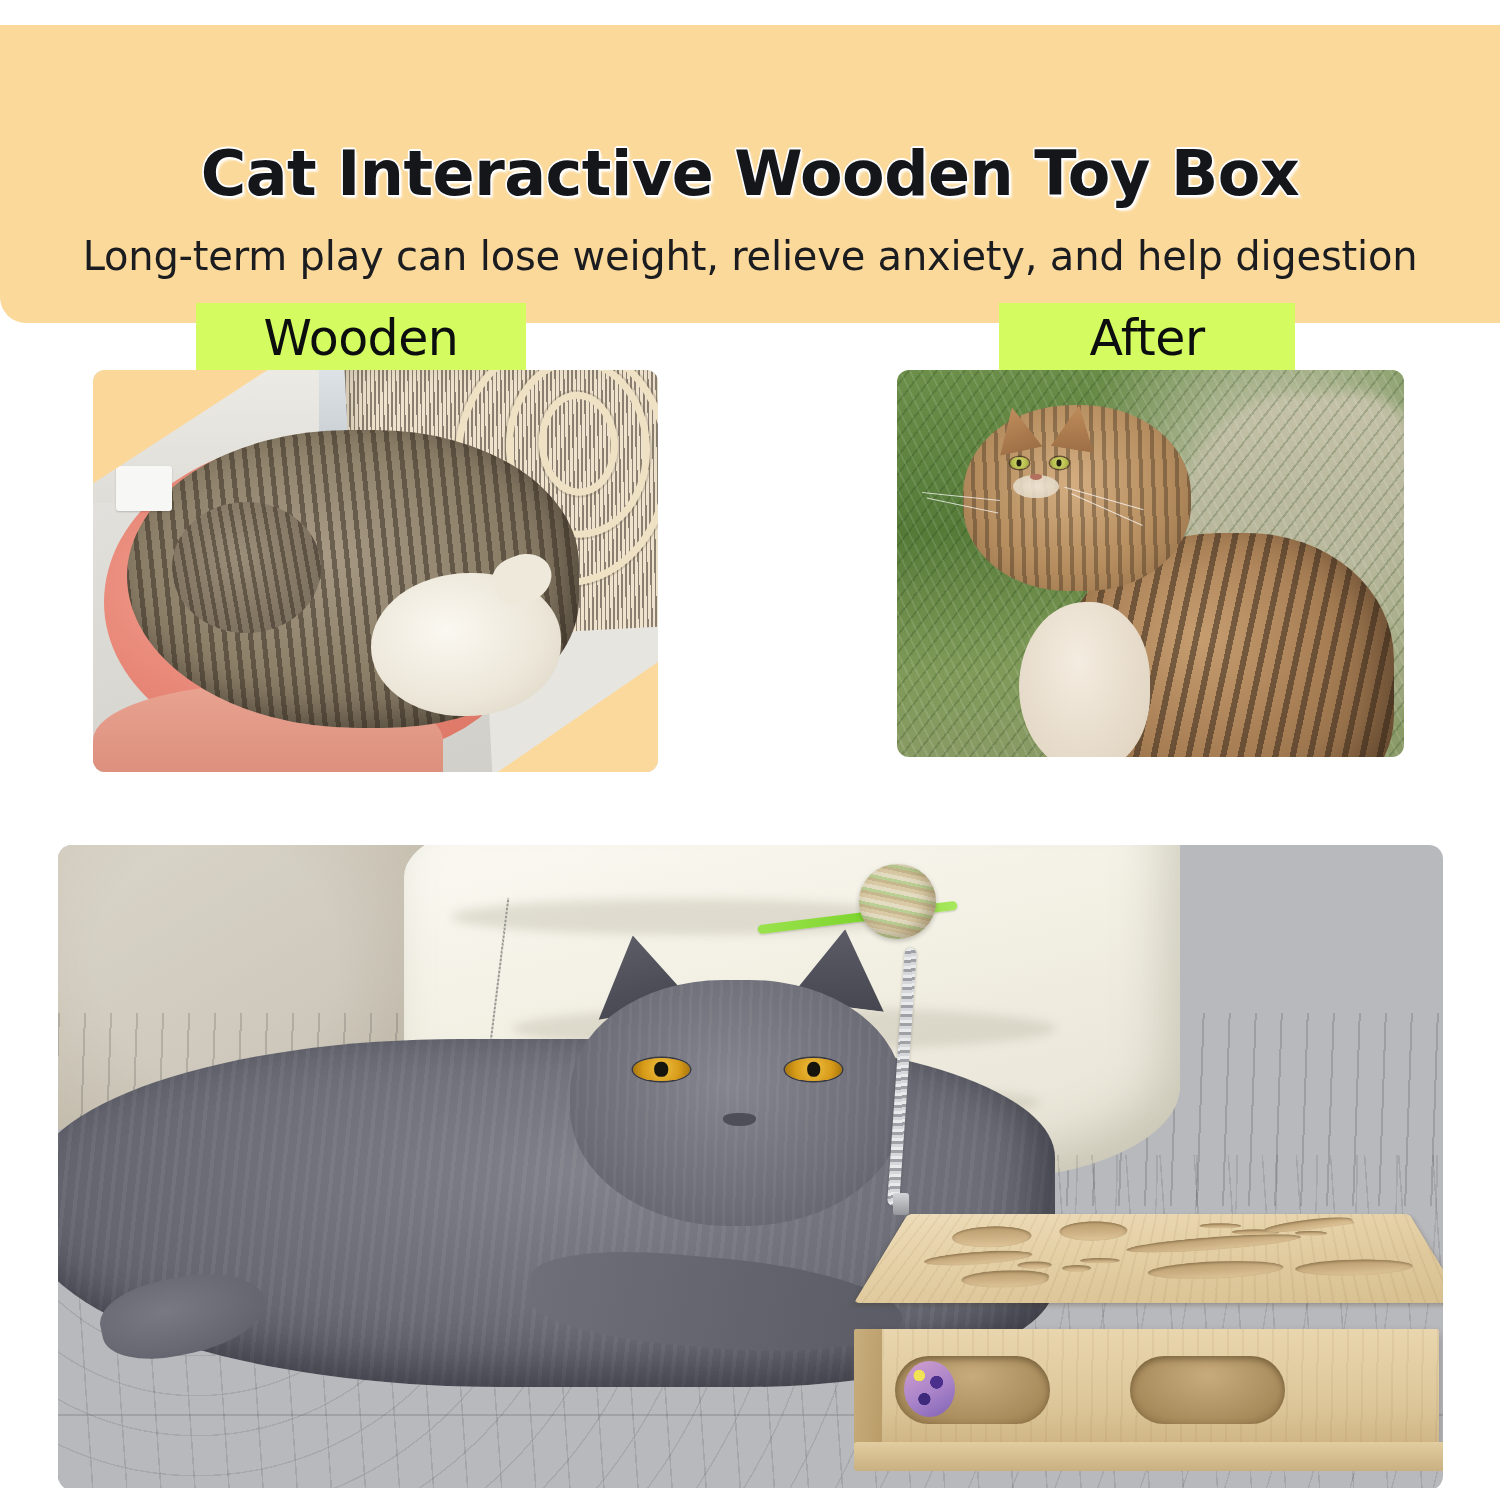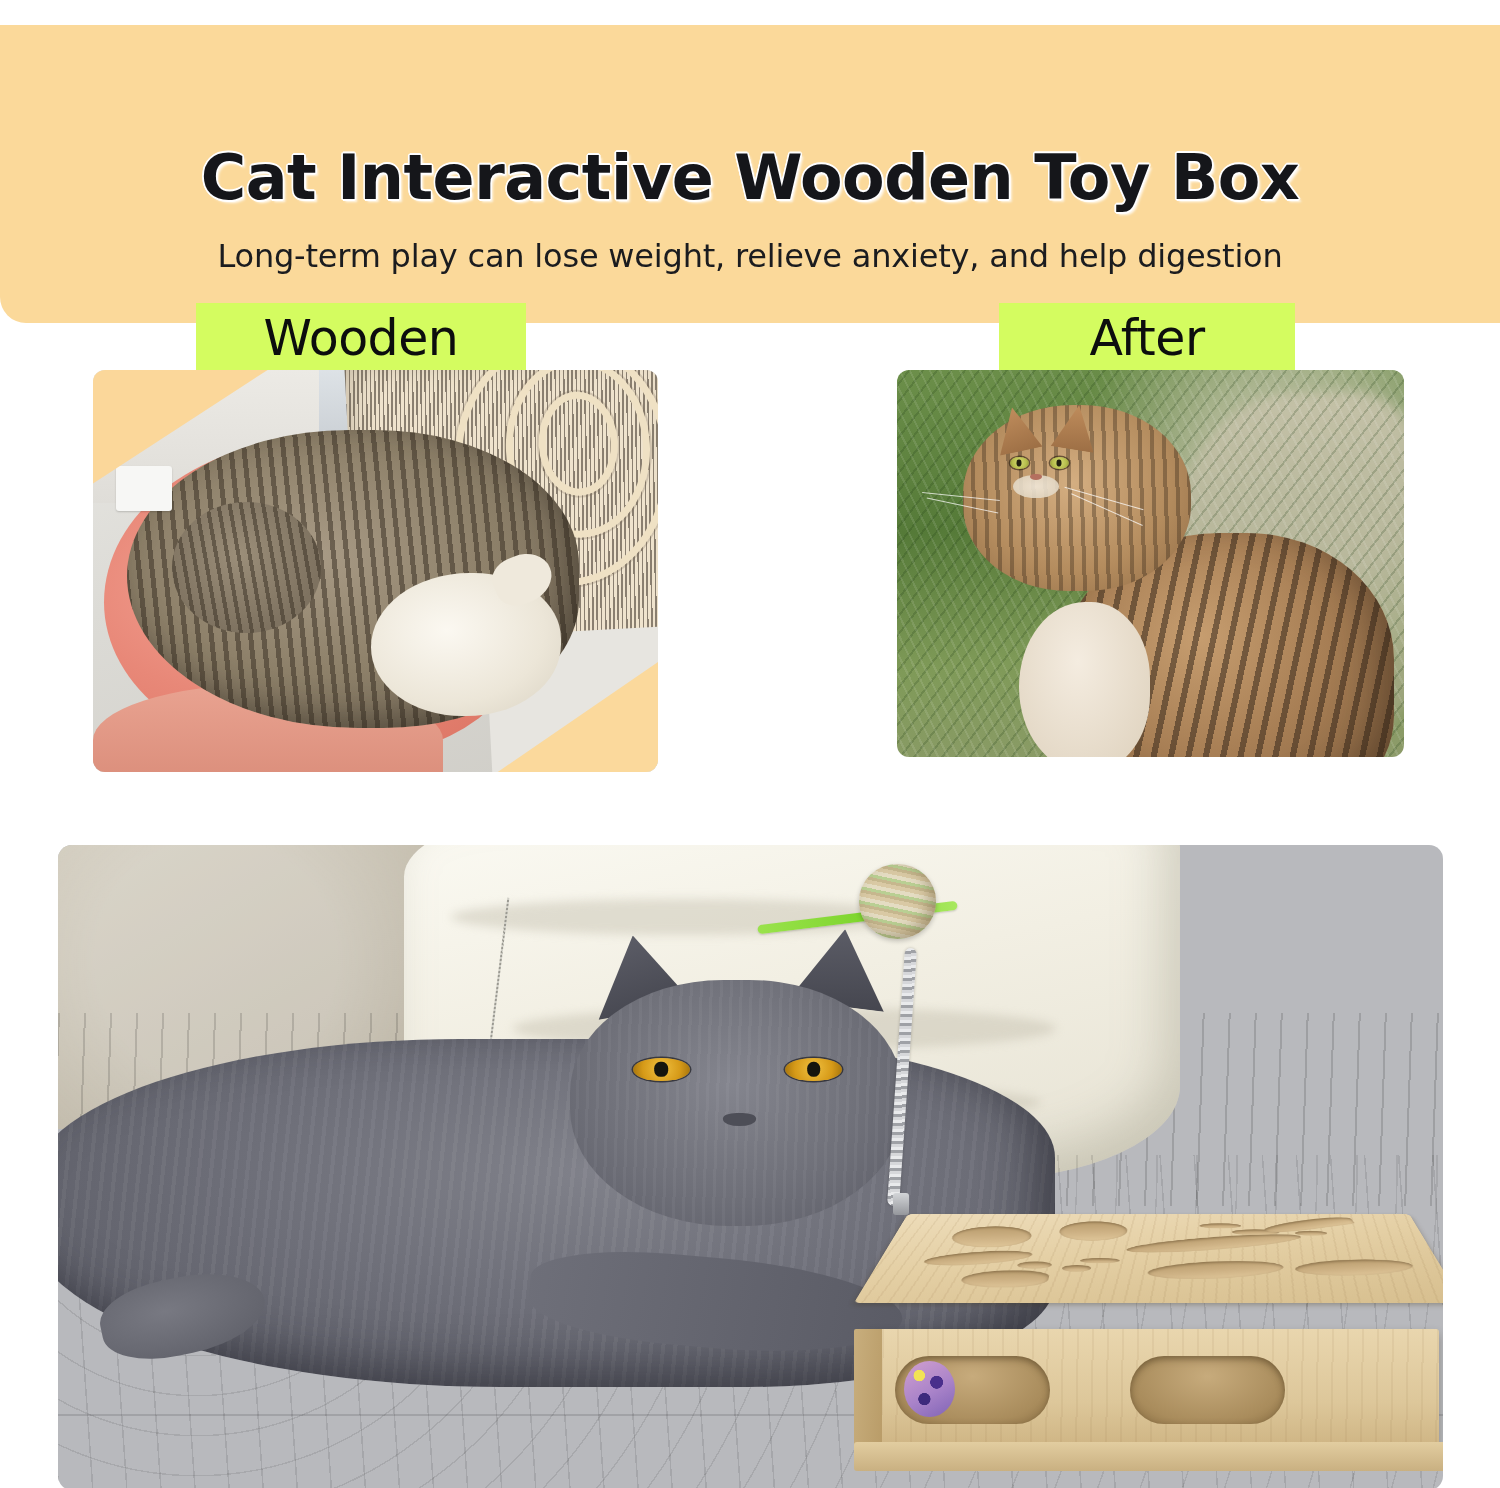--- a/index.html
+++ b/index.html
@@ -24,21 +24,21 @@
   .headline{
     font-size:62px; font-weight:bold; color:#15161a;
     letter-spacing:-0.5px; line-height:1.05; white-space:nowrap;
     text-shadow:
        1.6px 0 0 #fff, -1.6px 0 0 #fff, 0 1.6px 0 #fff, 0 -1.6px 0 #fff,
        1.2px 1.2px 0 #fff, -1.2px 1.2px 0 #fff, 1.2px -1.2px 0 #fff, -1.2px -1.2px 0 #fff,
        2.6px 2.6px 2.5px rgba(255,255,255,.85);
   }
   .subhead{
     margin-top:26px;
-    font-size:32px; font-weight:normal; color:#1b1c1f;
+    font-size:40px; font-weight:normal; color:#1b1c1f;
     letter-spacing:-0.2px; white-space:nowrap;
   }
 
   
   .tab{
     position:absolute; height:70px;
     background:#d4fc60;
     display:flex; align-items:center; justify-content:center;
     font-size:49px; color:#0c0d0e; letter-spacing:-0.5px;
   }

